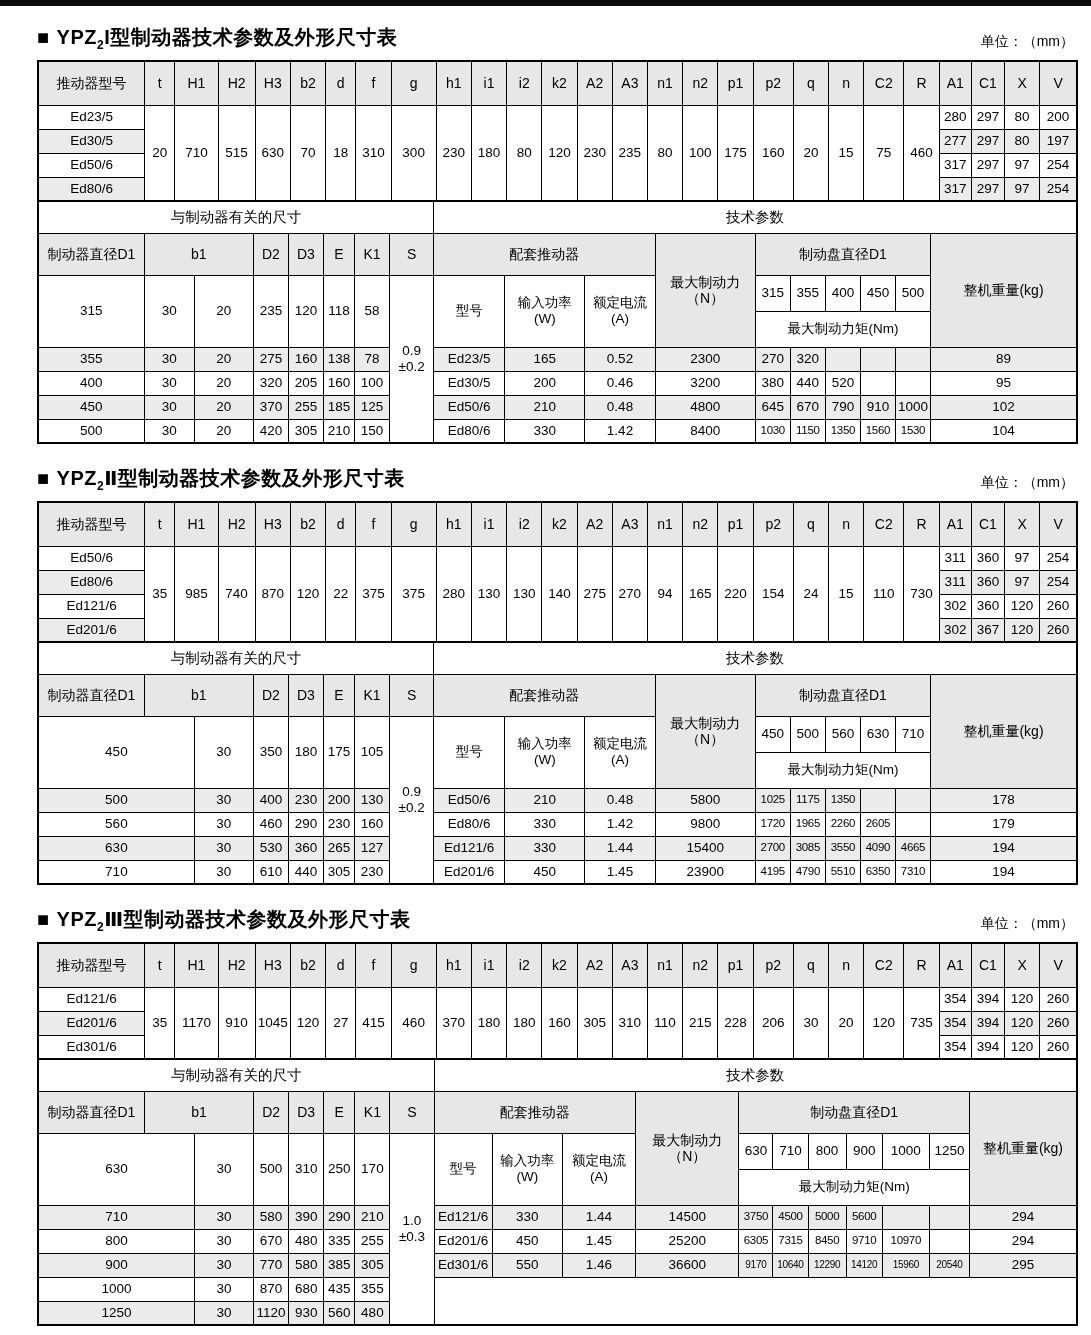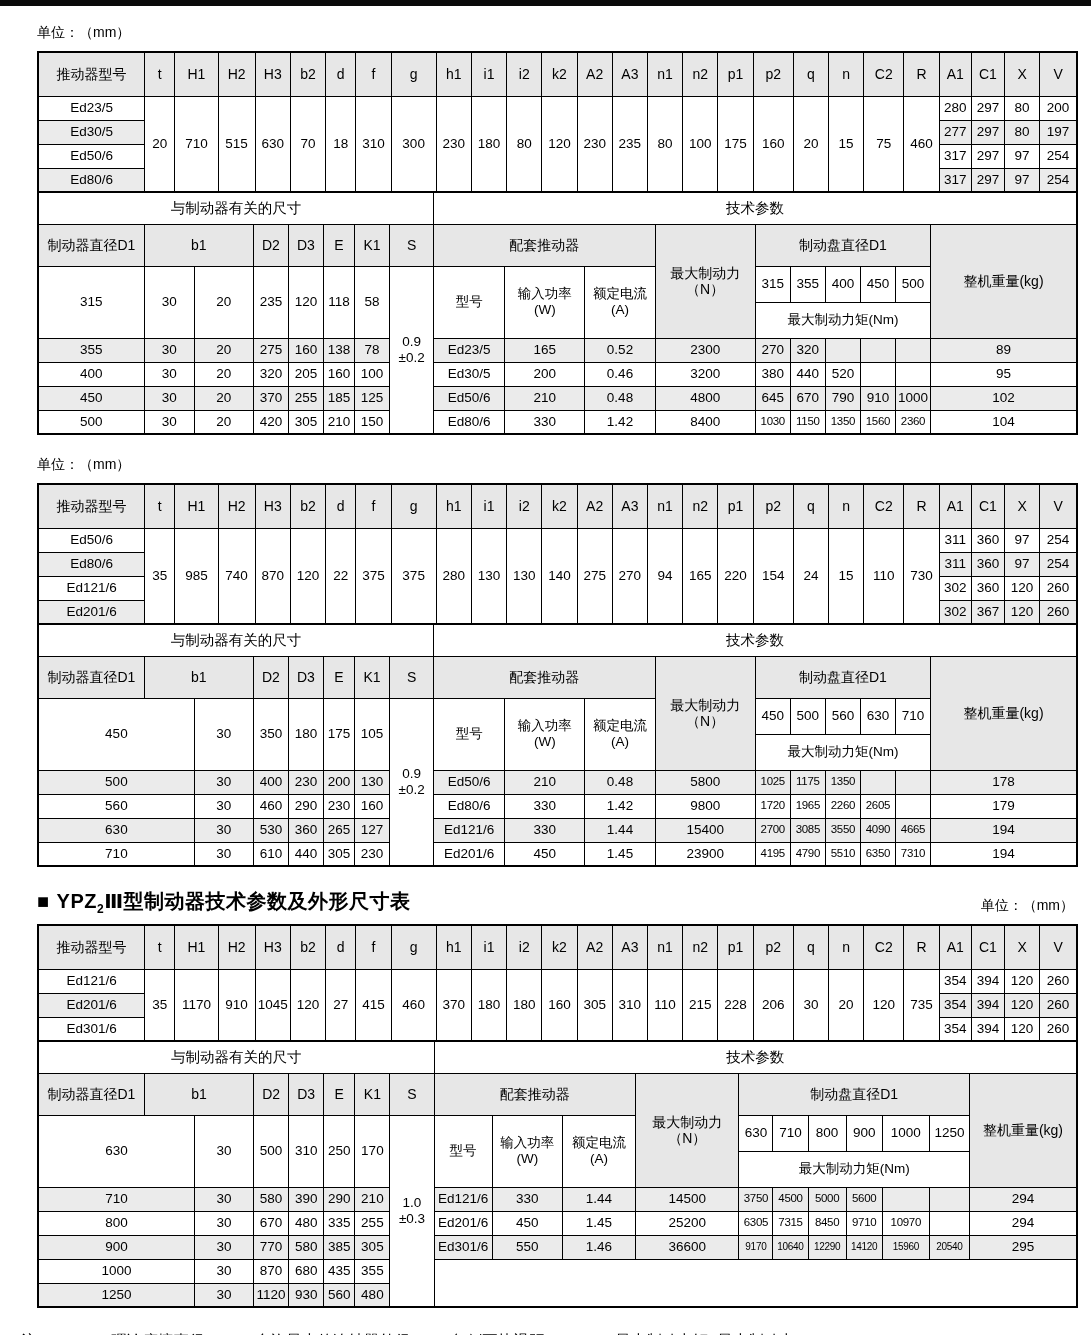--- a/index.html
+++ b/index.html
@@ -34,20 +34,21 @@
   .notes { margin-top:14px; margin-left:-16px; width:1056px; font-size:15.5px; line-height:23px; }
 </style>
 </head>
 <body>
 
 <div class="topbar"></div>
 <div class="wrap">
 
   <section class="sec">
     <div class="sec-head">
+      <h2 class="sec-title"><span class="blt">■</span><span>YPZ</span><sub>2</sub><span>I型制动器技术参数及外形尺寸表</span></h2>
       <div class="unit">单位：（mm）</div>
     </div>
 
     <table class="t t1">
       <colgroup>
         <col style="width:106px">
           <col style="width:30px">
           <col style="width:43px">
           <col style="width:37px">
           <col style="width:35px">
@@ -287,29 +288,30 @@
             <td>210</td>
             <td>150</td>
         <td>Ed80/6</td>
         <td>330</td>
         <td>1.42</td>
         <td>8400</td>
         <td class="sm">1030</td>
             <td class="sm">1150</td>
             <td class="sm">1350</td>
             <td class="sm">1560</td>
-            <td class="sm">2360</td>
+            <td class="sm">1530</td>
         <td>104</td>
       </tr>
     </tbody>
       </table>
   </section>
 
   <section class="sec">
     <div class="sec-head">
+      <h2 class="sec-title"><span class="blt">■</span><span>YPZ</span><sub>2</sub><span>Ⅱ型制动器技术参数及外形尺寸表</span></h2>
       <div class="unit">单位：（mm）</div>
     </div>
 
     <table class="t t1">
       <colgroup>
         <col style="width:106px">
           <col style="width:30px">
           <col style="width:43px">
           <col style="width:37px">
           <col style="width:35px">

